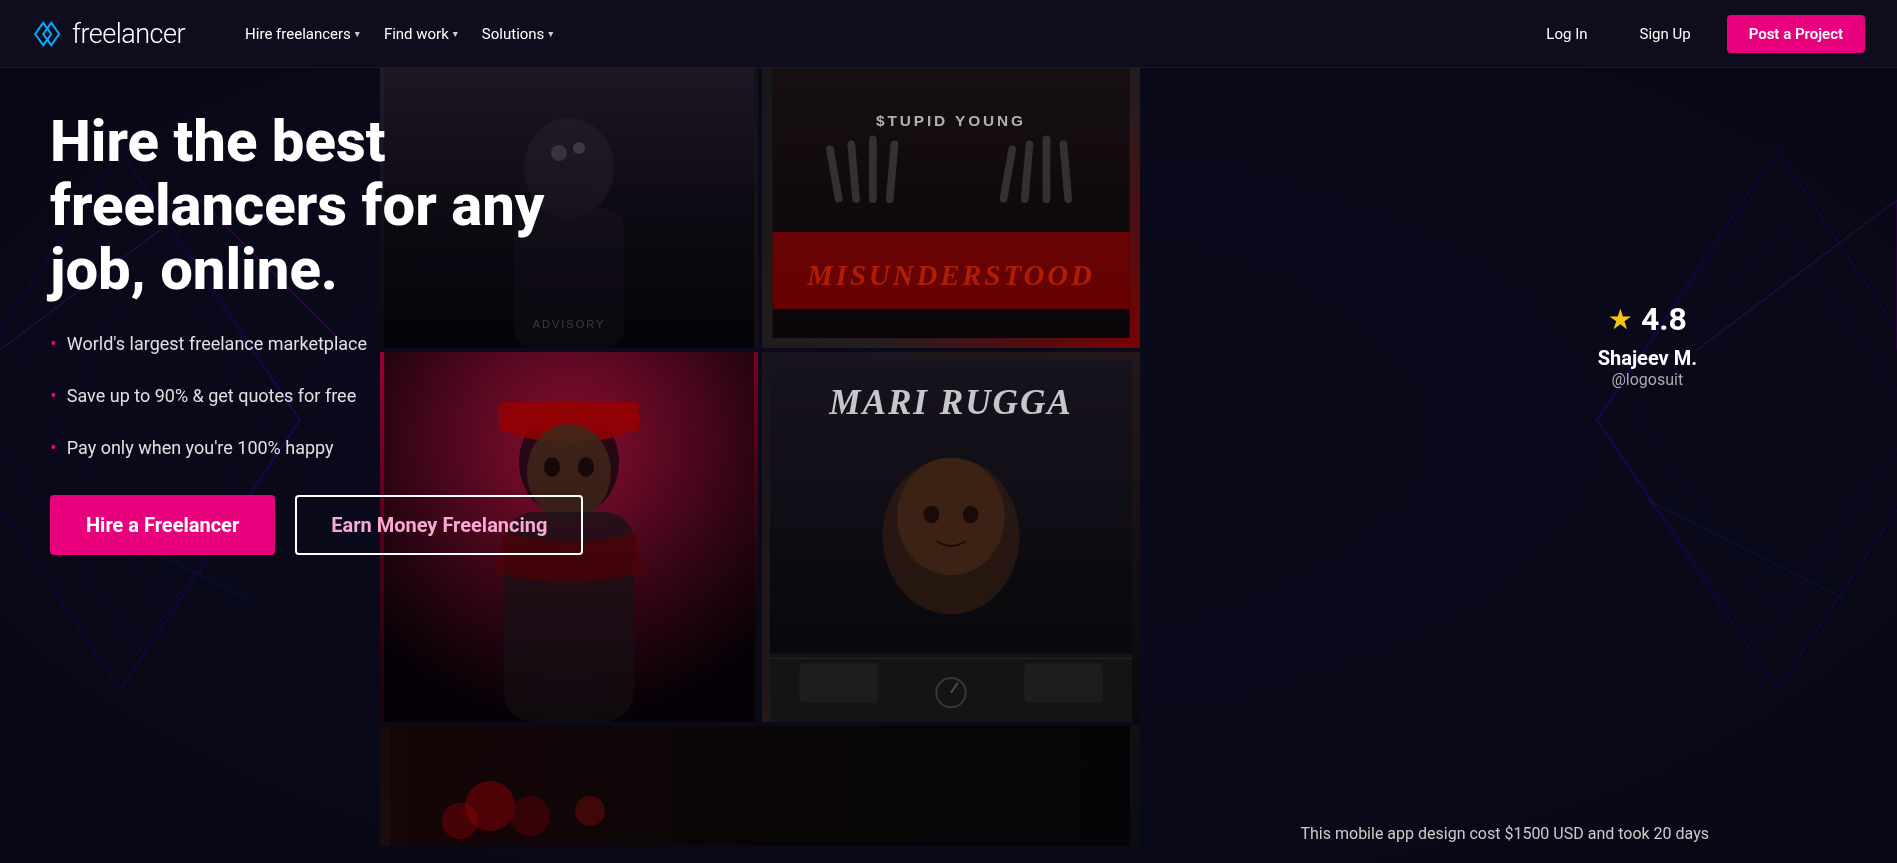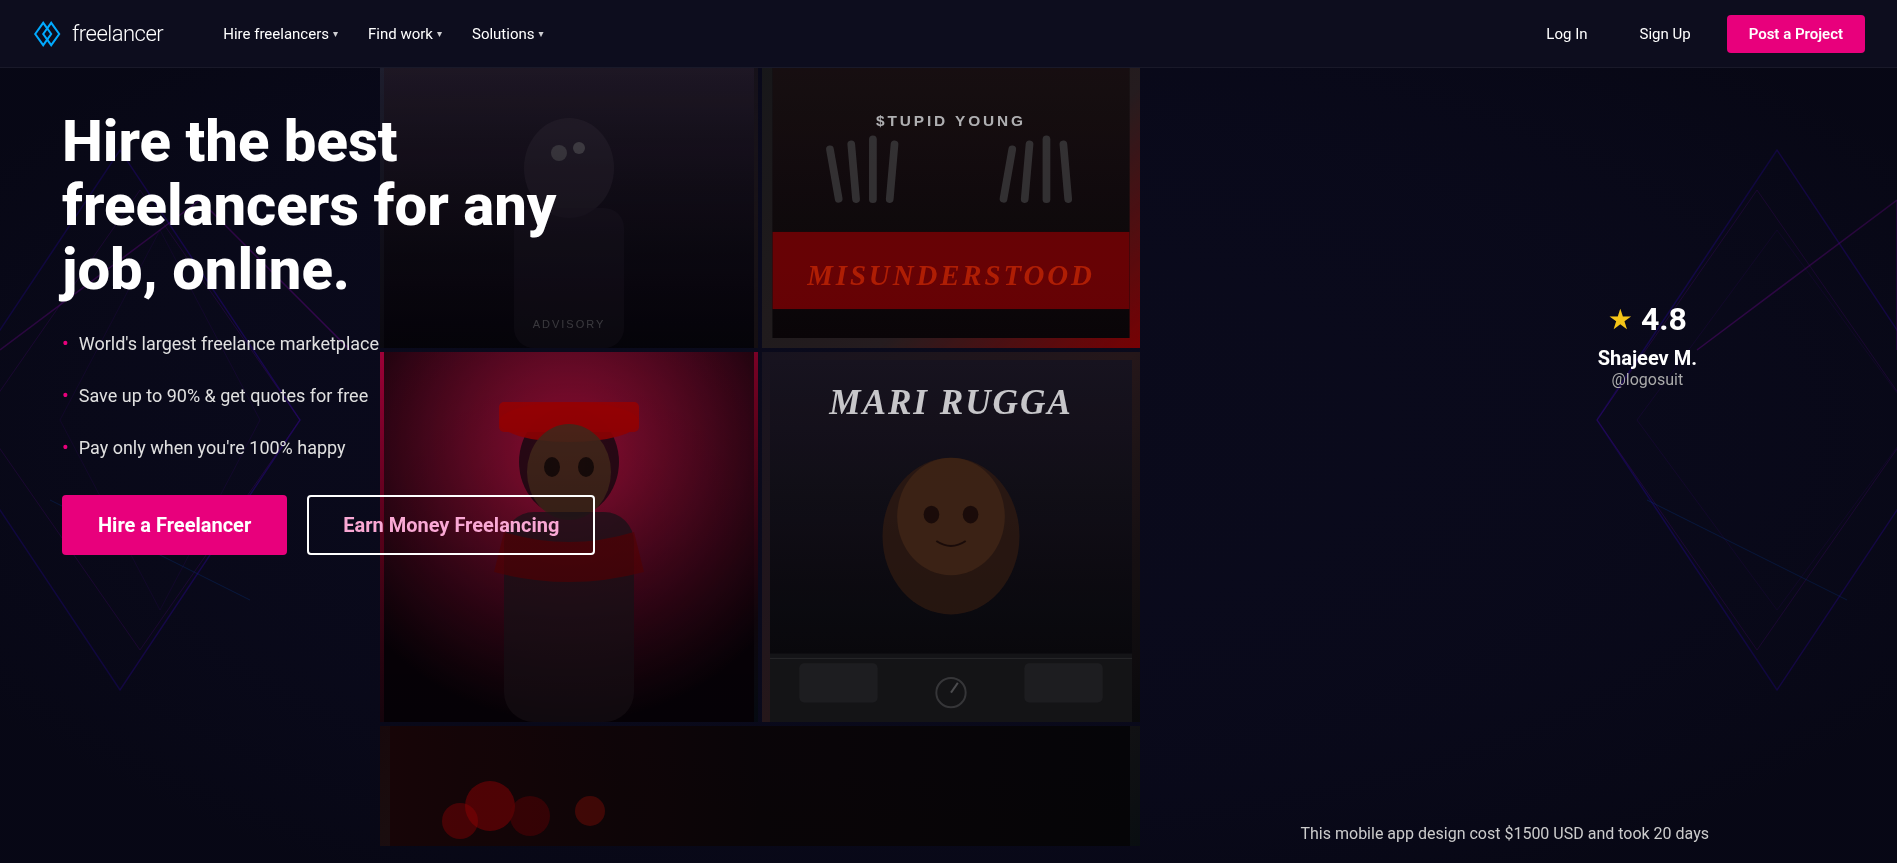--- a/index.html
+++ b/index.html
@@ -29,29 +29,28 @@
       align-items: center;
       gap: 8px;
       margin-right: 48px;
       text-decoration: none;
     }
     .nav-logo-icon {
       width: 32px;
       height: 32px;
     }
     .nav-logo-text {
-      font-size: 22px;
+      font-size: 27px;
       font-weight: 300;
       color: #fff;
       letter-spacing: -0.5px;
     }
     .nav-links {
       display: flex;
       align-items: center;
-      gap: 6px;
       flex: 1;
     }
     .nav-link {
       display: flex;
       align-items: center;
       gap: 4px;
       color: #fff;
       font-size: 15px;
       padding: 8px 12px;
       cursor: pointer;
@@ -99,21 +98,21 @@
       width: 1897px;
       height: 863px;
       overflow: hidden;
       background: #0a0a1a;
     }
 
     
     .hero-content {
       position: absolute;
       top: 110px;
-      left: 62px;
+      left: 50px;
       width: 540px;
       z-index: 10;
     }
     .hero-title {
       font-size: 58px;
       font-weight: 800;
       line-height: 1.1;
       color: #fff;
       margin-bottom: 30px;
     }

